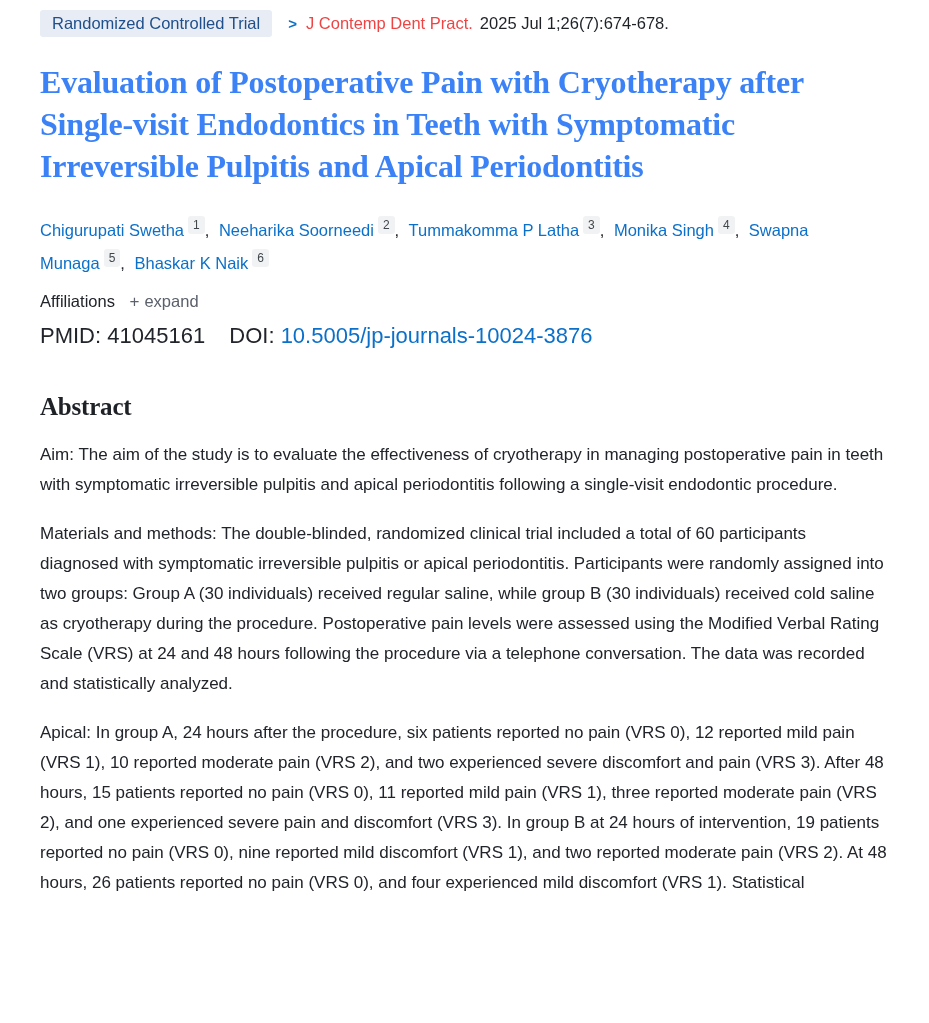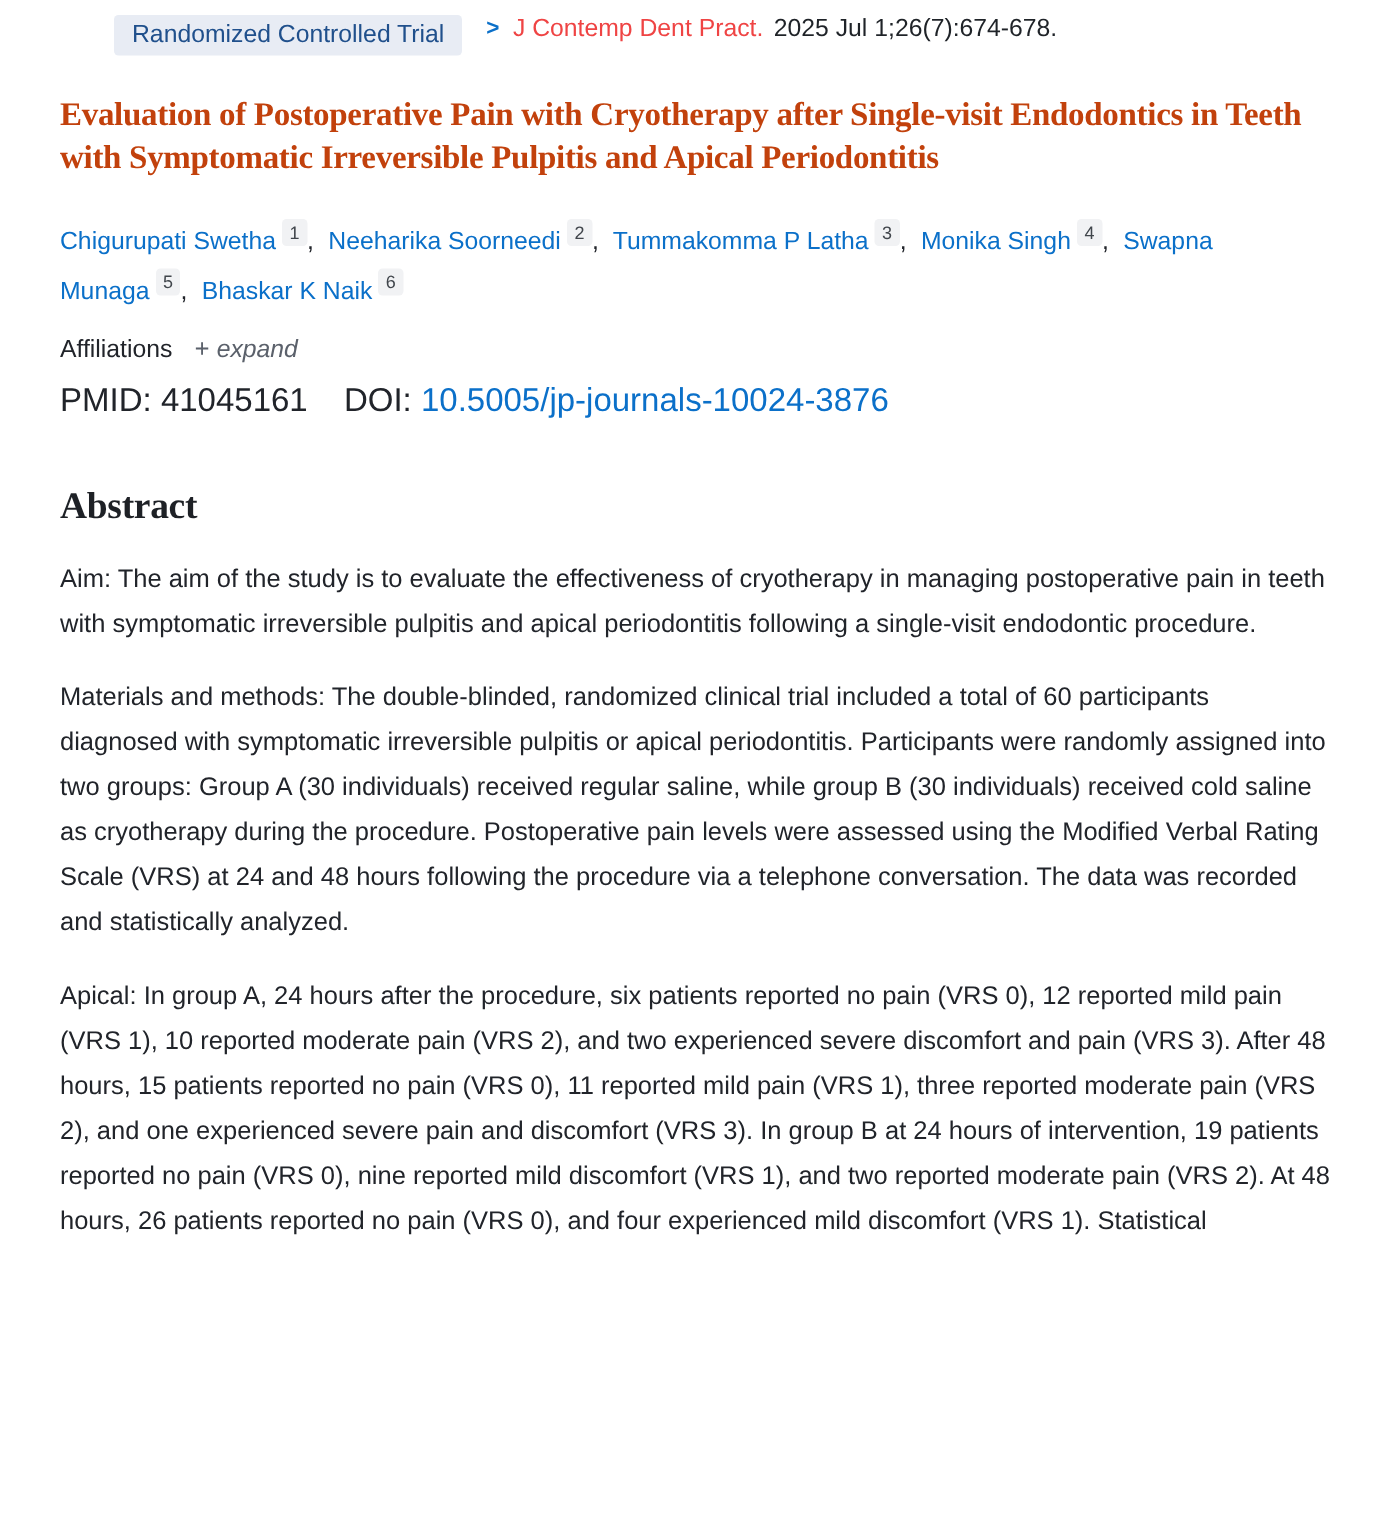--- a/index.html
+++ b/index.html
@@ -5,50 +5,50 @@
   * { margin:0; padding:0; box-sizing:border-box; }
   html,body { background:#ffffff; }
   body {
     width:929px; height:1023px; overflow:hidden;
     font-family:"Liberation Sans", sans-serif;
     color:#21242a;
   }
   .container { padding:8px 40px 0 40px; }
 
   
-  .header-row { display:flex; font-size:16.5px; margin-top:2px; flex-wrap:wrap;margin-left:36px; }
+  .header-row { display:flex; align-items:center; font-size:16.5px; margin-top:2px; flex-wrap:wrap; }
   .badge {
     background:#e8ecf4; color:#20508c; padding:4px 12px;
     border-radius:3px; display:inline-block; cursor:pointer;
   }
   .chevron { color:#0b70c9; margin:0 9px 0 16px; font-weight:600; font-size:15px; }
   .journal-link { color:#ef4444; text-decoration:none; margin-right:7px; cursor:pointer; }
   .citation-text { color:#1f2328; }
   .doi-line { color:#5b616b; font-size:16.5px; margin-top:15px; }
 
   
   .article-title {
     font-family:"Liberation Serif", serif; font-weight:700;
-    font-size:22px; line-height:1.32; color:#c2410c;
+    font-size:32px; line-height:1.32; color:#3b82f6;
     margin-top:24px; max-width:860px; letter-spacing:-0.2px;
   }
 
   
   .authors { margin-top:26px; font-size:16.5px; line-height:2.0; max-width:830px; }
   .author-link { color:#0b70c9; text-decoration:none; cursor:pointer; }
   .author-sup {
     display:inline-block; background:#f1f2f4; color:#41464c;
     font-size:12px; line-height:18px; padding:0 5px; border-radius:3px;
     position:relative; top:-7px; margin-left:4px; cursor:pointer;
   }
   .author-sep { color:#21242a; margin-right:5px; }
 
   
   .affiliations-row { margin-top:12px; font-size:16.5px; color:#21242a; }
-  .expand-button { color:#5b616b; margin-left:10px; cursor:pointer; display:inline-block;font-style:italic; }
+  .expand-button { color:#5b616b; margin-left:10px; cursor:pointer; display:inline-block; }
   .plus-icon { margin-right:5px; font-size:17px; color:#5b616b; }
   .ids-row { margin-top:11px; font-size:22px; color:#21242a; }
   .doi-label { margin-left:18px; }
   .doi-link { color:#0b70c9; text-decoration:none; cursor:pointer; }
 
   
   .abstract-heading {
     font-family:"Liberation Serif", serif; font-weight:700;
     font-size:25px; color:#1e2126; margin-top:44px; letter-spacing:-0.2px;
   }

